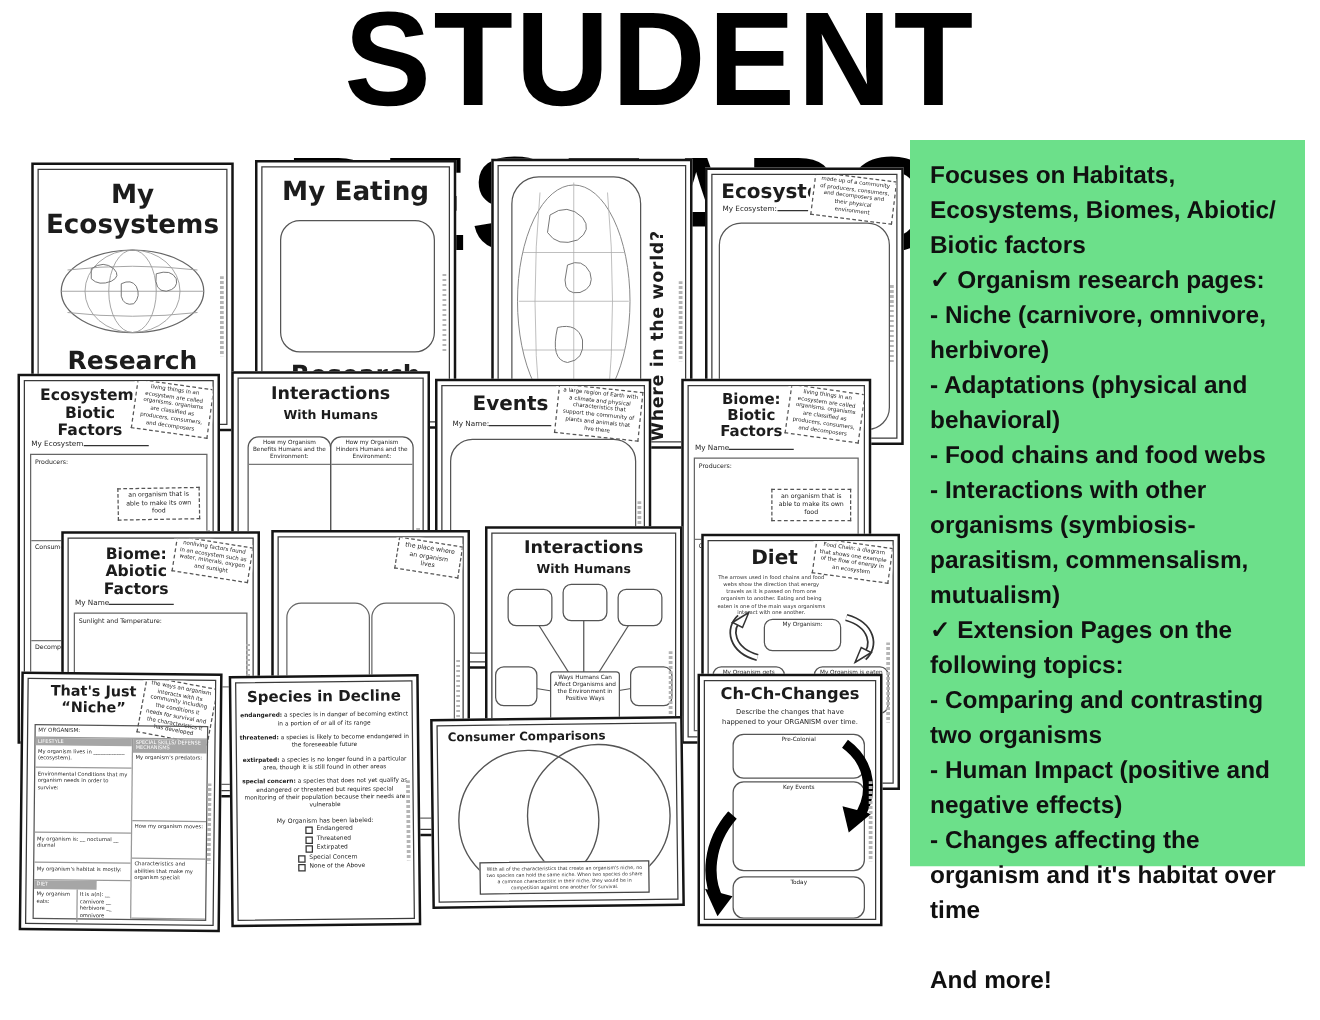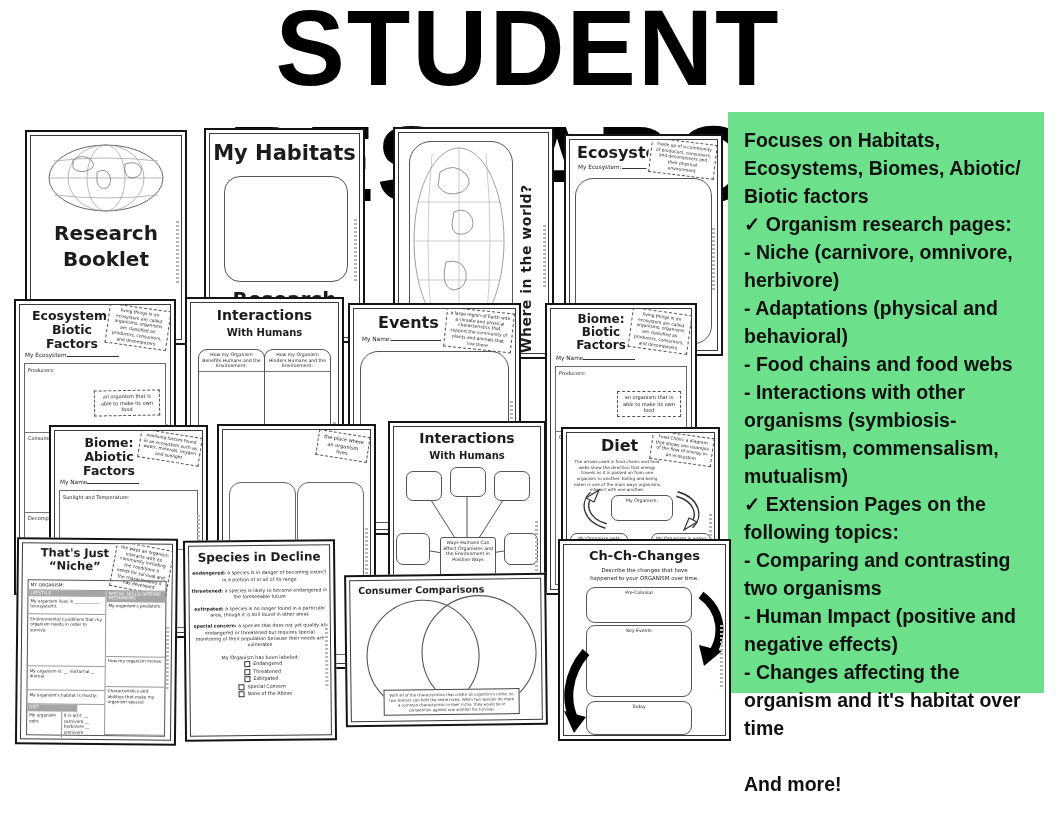--- a/index.html
+++ b/index.html
@@ -72,40 +72,42 @@
 negative effects)
 - Changes affecting the
 organism and it's habitat over
 time
 
 And more!</div>
   </div>
 
   <div class="page" style="left:25px;top:130px;width:162px;height:215px;z-index:10">
     <div class="pg">
+      <div class="cover-title preline">My
+Ecosystems</div>
       <svg width="122" height="72" viewBox="0 0 122 72" style="display:block;margin:6px auto 0 auto;">
         <ellipse cx="61" cy="36" rx="57" ry="33" fill="none" stroke="#666" stroke-width="1"></ellipse>
         <ellipse cx="61" cy="36" rx="38" ry="33" fill="none" stroke="#999" stroke-width="0.7"></ellipse>
         <ellipse cx="61" cy="36" rx="19" ry="33" fill="none" stroke="#999" stroke-width="0.7"></ellipse>
         <line x1="4" y1="36" x2="118" y2="36" stroke="#999" stroke-width="0.7"></line>
         <path d="M9,19 Q61,13 113,19" fill="none" stroke="#999" stroke-width="0.7"></path>
         <path d="M9,53 Q61,59 113,53" fill="none" stroke="#999" stroke-width="0.7"></path>
         <path d="M28,18 q10,-7 18,0 q6,6 -2,10 q-10,4 -16,-2 z" fill="none" stroke="#777" stroke-width="0.8"></path>
         <path d="M52,30 q8,-4 12,2 q4,8 -2,14 q-8,2 -10,-6 z" fill="none" stroke="#777" stroke-width="0.8"></path>
         <path d="M80,22 q12,-4 16,4 q2,8 -8,10 q-10,0 -8,-14 z" fill="none" stroke="#777" stroke-width="0.8"></path>
       </svg>
       <div class="cover-sub preline" style="margin-top:6px">Research
 Booklet</div>
       <div class="vstrip"></div>
     </div>
   </div>
 
   <div class="page" style="left:204px;top:128px;width:161px;height:215px;z-index:10">
     <div class="pg">
-      <div class="cover-title">My Habitats</div>
+      <div class="cover-title">My Eating</div>
       <div class="bigbox" style="left:14px;top:42px;width:122px;height:104px;border-radius:16px;"></div>
       <div class="cover-sub preline" style="position:absolute;left:0;right:0;top:152px;">Research
 Booklet</div>
       <div class="vstrip"></div>
     </div>
   </div>
 
   <div class="page" style="left:393px;top:127px;width:161px;height:232px;z-index:10">
     <div class="pg">
       <div style="position:absolute;left:10px;top:8px;width:102px;height:202px;border:1.4px solid #555;border-radius:22px;overflow:hidden;">
@@ -344,21 +346,21 @@
     <div class="pg">
       <div class="ptitle" style="position:absolute;left:8px;top:5px;font-size:9.5px;">Consumer Comparisons</div>
       <svg width="190" height="128" viewBox="0 0 190 128" style="position:absolute;left:2px;top:14px;">
         <circle cx="70" cy="62" r="56" fill="none" stroke="#555" stroke-width="1.1"></circle>
         <circle cx="126" cy="59" r="57" fill="none" stroke="#555" stroke-width="1.1"></circle>
       </svg>
       <div class="tinycap" style="left:32px;bottom:5px;width:128px;">With all of the characteristics that create an organism's niche, no two species can hold the same niche. When two species do share a common characteristic in their niche, they would be in competition against one another for survival.</div>
     </div>
   </div>
 
-  <div class="page" style="left:558px;top:539px;width:173px;height:202px;z-index:50">
+  <div class="page" style="left:558px;top:539px;width:148px;height:202px;z-index:50">
     <div class="pg">
       <div class="ptitle" style="position:absolute;left:0;right:0;top:4px;text-align:center;font-size:13px;">Ch-Ch-Changes</div>
       <div class="preline" style="position:absolute;left:0;right:0;top:22px;text-align:center;font-size:5.4px;line-height:1.4;">Describe the changes that have
 happened to your ORGANISM over time.</div>
       <div class="rbox" style="left:22px;top:42px;width:104px;height:34px;border-radius:9px;">
         <div class="rb-label">Pre-Colonial</div>
       </div>
       <div class="rbox" style="left:22px;top:80px;width:104px;height:70px;border-radius:9px;">
         <div class="rb-label">Key Events</div>
       </div>

